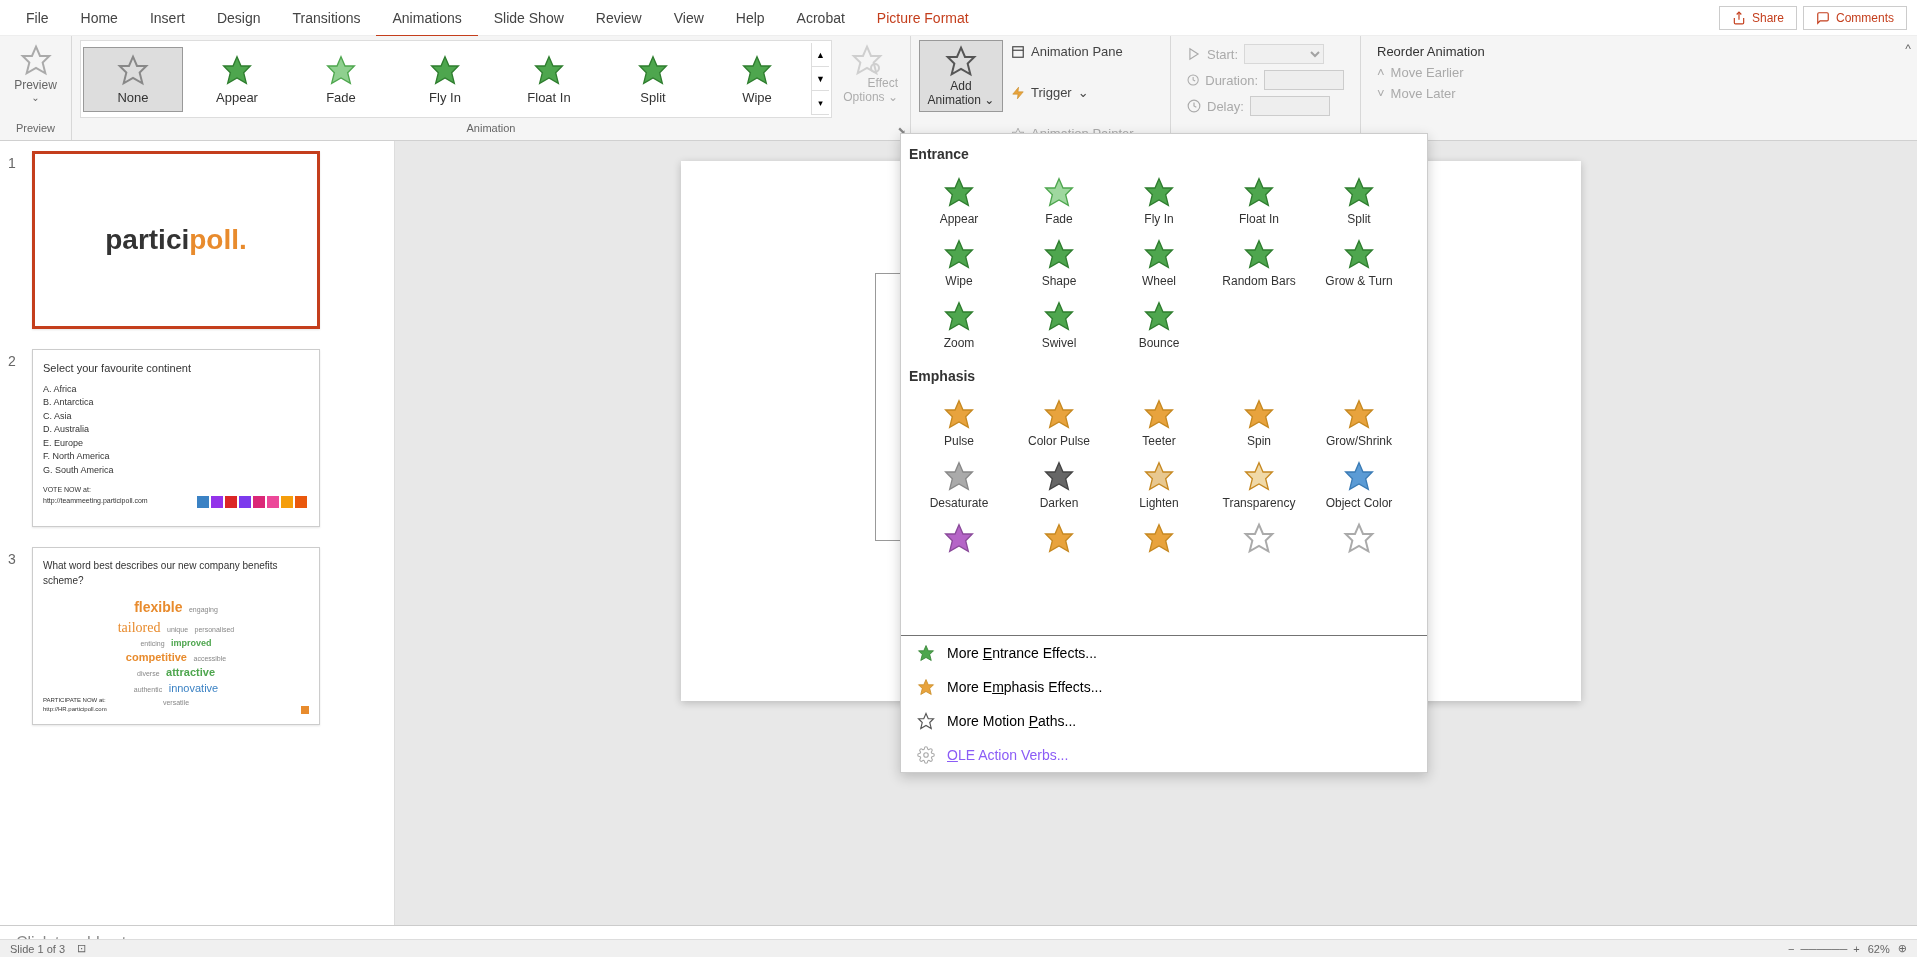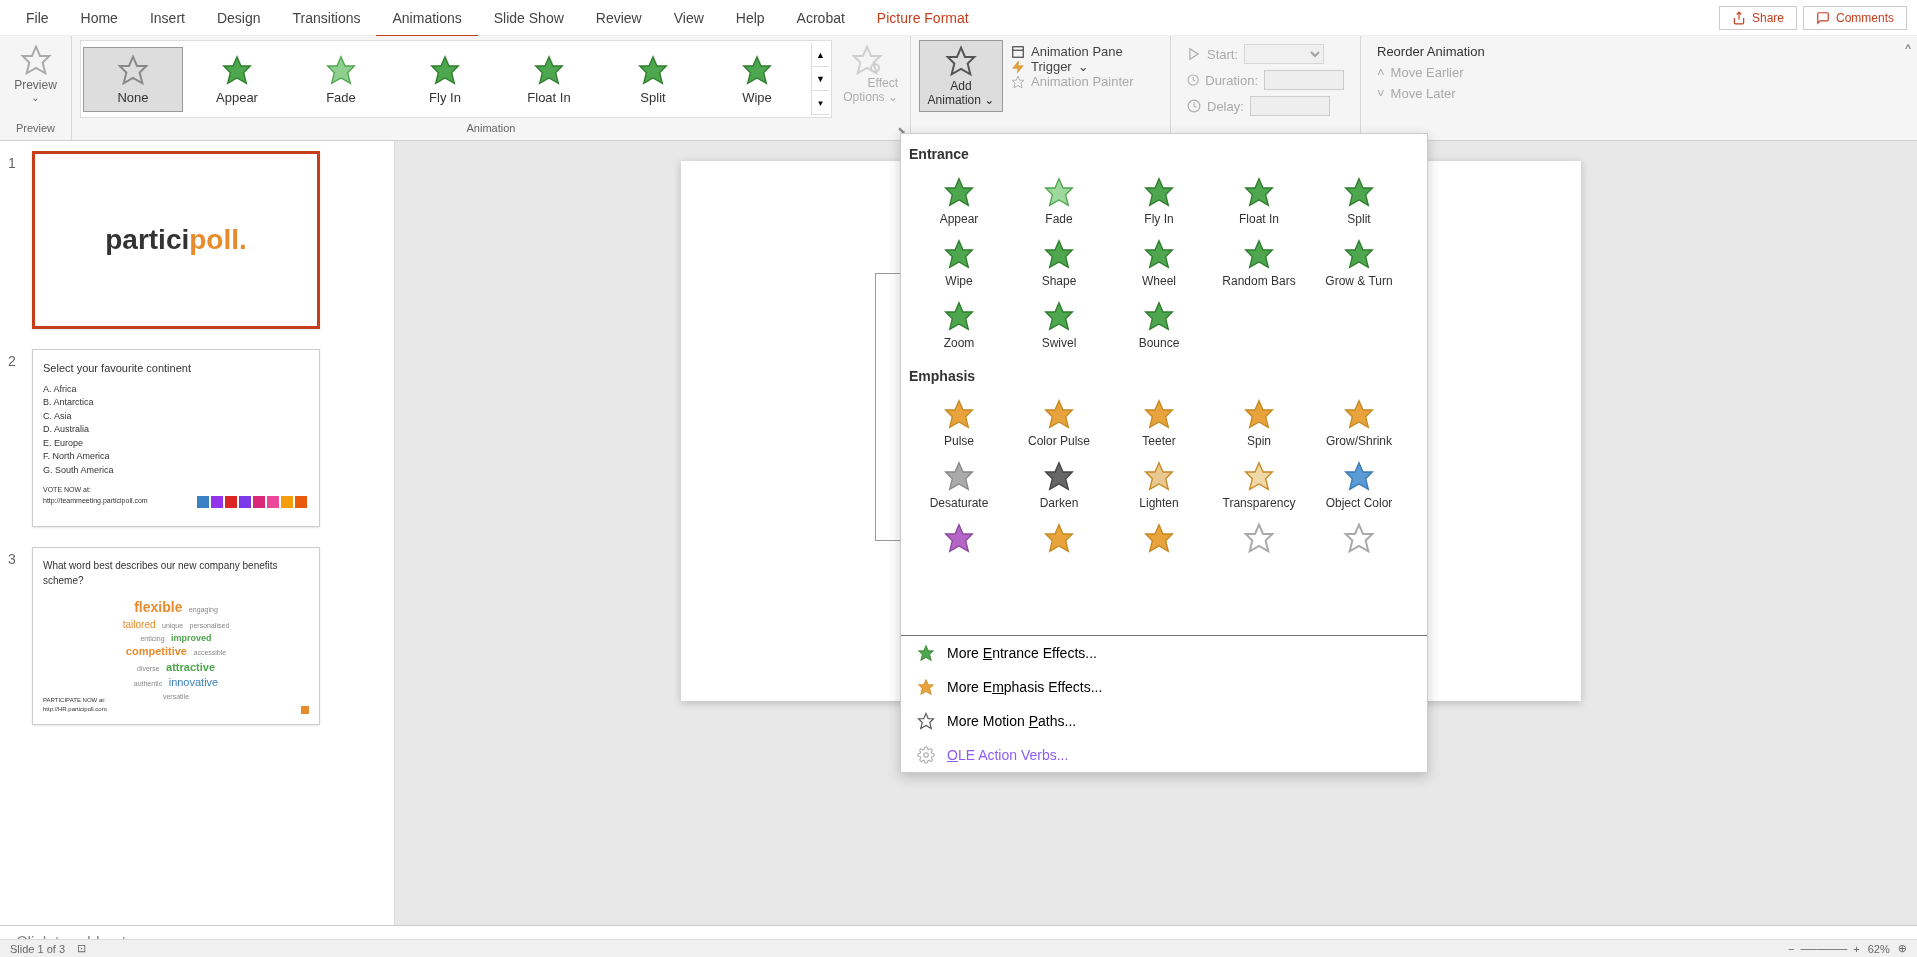--- a/index.html
+++ b/index.html
@@ -31,21 +31,21 @@
 .anim-item-label { font-size: 13px; color: #333; margin-top: 4px; }
 .anim-gallery-scroll { width: 18px; display: flex; flex-direction: column; border-left: 1px solid #ddd; }
 .anim-gallery-scroll button { height: 24px; background: #fff; border: none; border-bottom: 1px solid #ddd; font-size: 9px; cursor: pointer; }
 
 .effect-options { width: 70px; display: flex; flex-direction: column; align-items: center; padding: 4px; opacity: 0.5; }
 .effect-options-label { font-size: 12px; color: #666; text-align: right; }
 
 .add-anim-btn { width: 84px; display: flex; flex-direction: column; align-items: center; padding: 4px; background: #ddd; border: 1px solid #999; }
 .add-anim-label { font-size: 12px; color: #333; text-align: center; margin-top: 2px; }
 
-.adv-anim-col { display: flex; flex-direction: column; gap: 0; padding: 4px 8px; font-size: 13px; }
+.adv-anim-col { display: flex; flex-direction: column; gap: 26px; padding: 4px 8px; font-size: 13px; }
 .adv-anim-row { display: flex; align-items: center; gap: 6px; color: #444; cursor: pointer; }
 .adv-anim-row.disabled { color: #aaa; }
 
 .timing-col { display: flex; flex-direction: column; gap: 6px; padding: 4px 8px; font-size: 13px; }
 .timing-row { display: flex; align-items: center; gap: 6px; color: #444; }
 .timing-row.disabled { color: #aaa; }
 .timing-input { width: 80px; height: 20px; border: 1px solid #ccc; background: #eee; }
 
 .reorder-col { display: flex; flex-direction: column; gap: 6px; padding: 4px 8px; font-size: 13px; }
 .reorder-header { color: #333; }
@@ -337,21 +337,21 @@
       </div>
     </div>
     <div class="slide-thumb-row">
       <div class="slide-num">3</div>
       <div class="slide-thumb">
         <div class="slide-thumb-content">
           <div class="slide-thumb-title" style="font-size:10px;">What word best describes our new company benefits scheme?</div>
           <div class="wordcloud" style="margin-top:10px;">
             <span class="wc-word" style="color:#e88b2d;font-size:14px;font-weight:bold;">flexible</span>
             <span class="wc-word" style="color:#888;font-size:7px;">engaging</span><br>
-            <span class="wc-word" style="color:#e88b2d;font-size:10px;">tailored</span>
+            <span class="wc-word" style="color:#e88b2d;font-size:14px;font-family:Liberation Serif, serif;">tailored</span>
             <span class="wc-word" style="color:#888;font-size:7px;">unique</span>
             <span class="wc-word" style="color:#888;font-size:7px;">personalised</span><br>
             <span class="wc-word" style="color:#888;font-size:7px;">enticing</span>
             <span class="wc-word" style="color:#4ea64e;font-size:9px;font-weight:bold;">improved</span><br>
             <span class="wc-word" style="color:#e88b2d;font-size:11px;font-weight:bold;">competitive</span>
             <span class="wc-word" style="color:#888;font-size:7px;">accessible</span><br>
             <span class="wc-word" style="color:#888;font-size:7px;">diverse</span>
             <span class="wc-word" style="color:#4ea64e;font-size:11px;font-weight:bold;">attractive</span><br>
             <span class="wc-word" style="color:#888;font-size:7px;">authentic</span>
             <span class="wc-word" style="color:#3b82c4;font-size:11px;">innovative</span><br>

